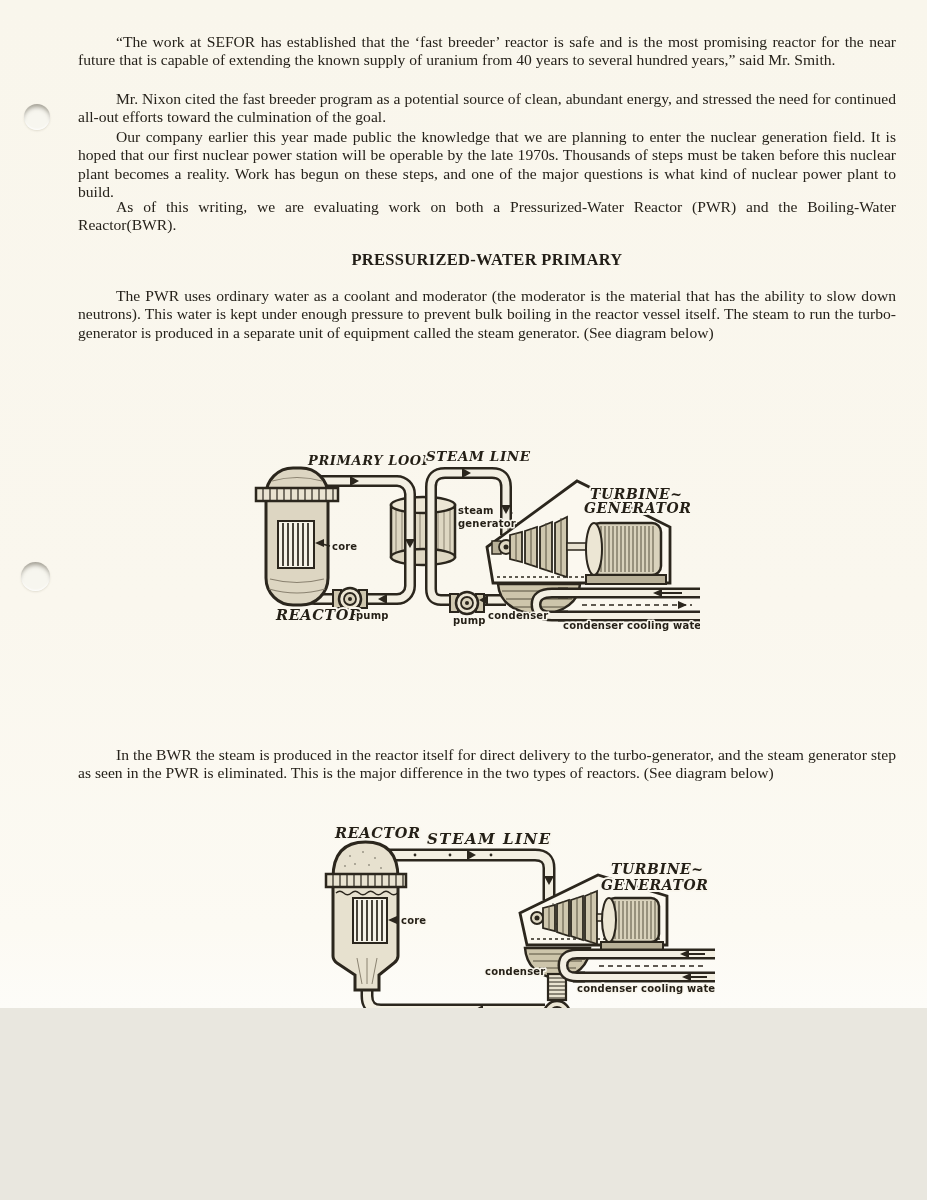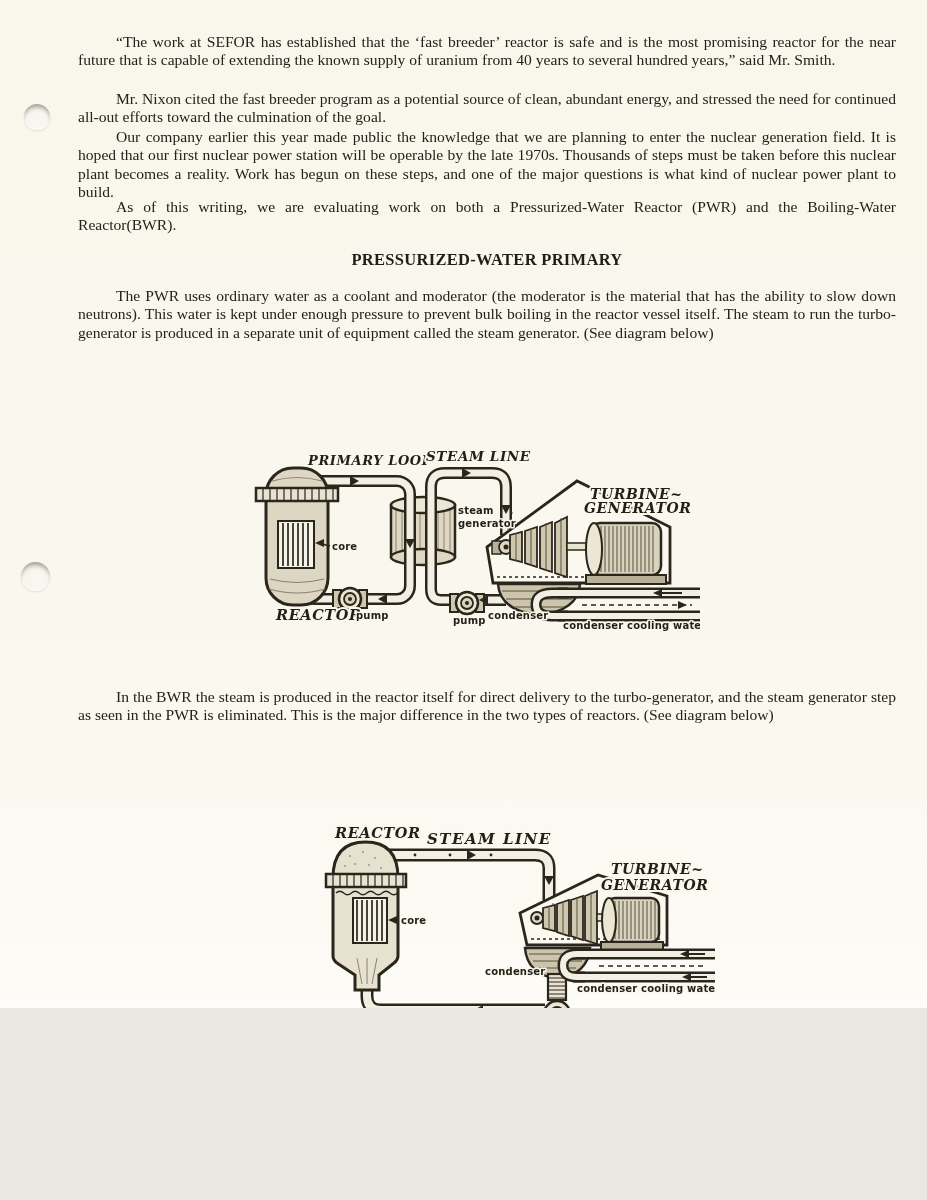--- a/index.html
+++ b/index.html
@@ -17,21 +17,21 @@
   .hole-1 { left:24px; top:104px; width:26px; height:26px; }
   .hole-2 { left:21px; top:562px; width:29px; height:29px; }
   .hole-3 { left:20px; top:1026px; width:29px; height:29px; }
 
   .body-text {
     position:absolute; left:78px; width:818px; margin:0;
     font-size:15.6px; line-height:18.3px; text-align:justify;
     text-indent:38px; color:#26221b;
   }
   .p1 { top:33px; }  .p2 { top:90px; }  .p3 { top:128px; }  .p4 { top:198px; }
-  .p5 { top:287px; } .p6 { top:688px; }
+  .p5 { top:287px; } .p6 { top:746px; }
 
   .section-heading {
     position:absolute; left:78px; width:818px; margin:0; text-align:center;
     font-size:16.5px; font-weight:bold; letter-spacing:.3px; color:#221e17;
   }
   .h-pwr { top:250px; } .h-bwr { top:686px; }
 
   .page-footer {
     position:absolute; left:78px; top:1108px; font-style:italic;
     font-size:13px; color:#2a261f;

